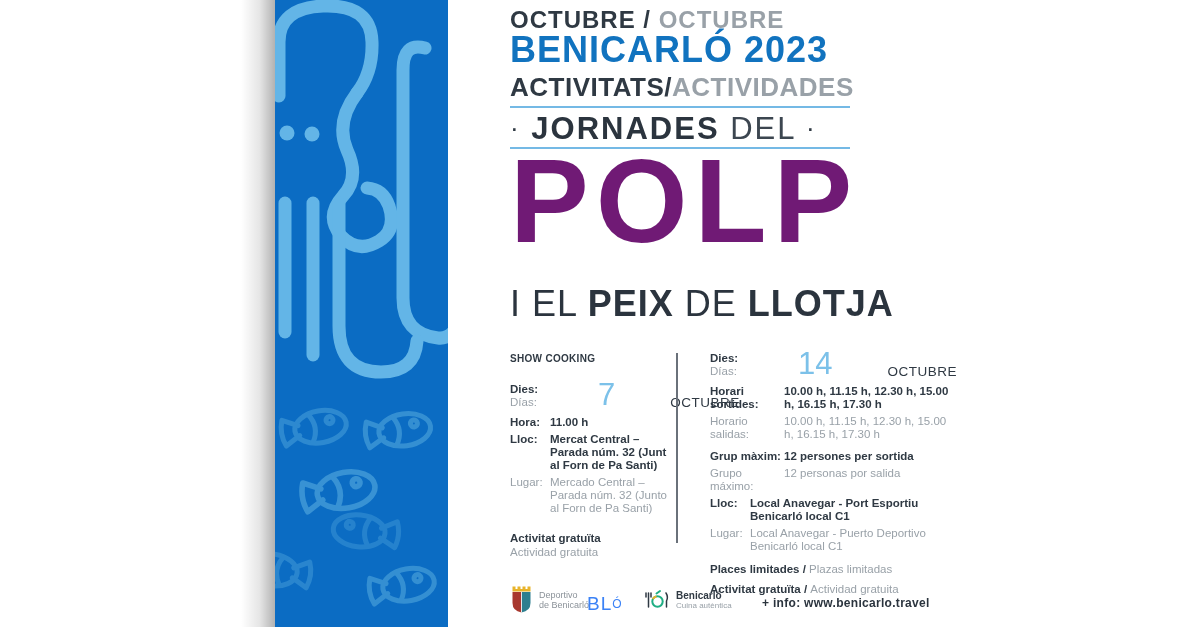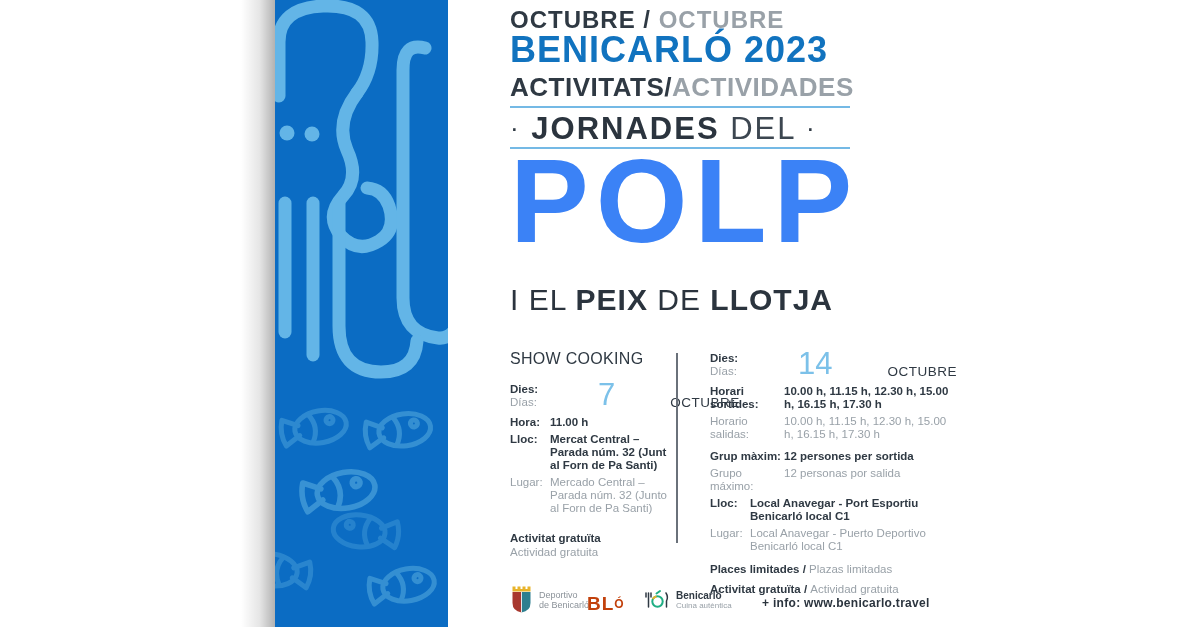--- a/index.html
+++ b/index.html
@@ -29,30 +29,30 @@
   .hdr-months{top:6px;font-size:24px;font-weight:700;letter-spacing:1px;white-space:nowrap;}
   .hdr-city{top:29px;font-size:36px;font-weight:700;letter-spacing:1px;white-space:nowrap;}
   .hdr-activities{top:72px;font-size:26px;font-weight:700;letter-spacing:0.5px;white-space:nowrap;}
   .rule{position:absolute;width:340px;height:2px;background:#74b9e5;}
   .rule1{top:106px;}
   .rule2{top:147px;}
   .hdr-jornades{top:111px;font-size:31px;letter-spacing:2px;white-space:nowrap;}
   .hdr-jornades .dot{font-size:26px;vertical-align:2px;color:#2f3943;}
   .hdr-jornades .strong{font-weight:700;color:#2b343e;}
   .hdr-jornades .light{font-weight:400;color:#3c4650;}
-  .hero-polp{top:142px;font-size:118px;line-height:1;font-weight:700;letter-spacing:7px;color:#3b82f6;white-space:nowrap;}
+  .hero-polp{top:142px;font-size:118px;line-height:1;font-weight:700;letter-spacing:7px;color:#701a75;white-space:nowrap;}
   .hero-caduf{top:248px;font-size:34px;font-weight:400;letter-spacing:4px;color:#49535d;white-space:nowrap;}
-  .hero-llotja{top:283px;font-size:30px;letter-spacing:1px;color:#2b343e;white-space:nowrap;}
+  .hero-llotja{top:283px;font-size:36px;letter-spacing:1px;color:#2b343e;white-space:nowrap;}
   .hero-llotja .b{font-weight:700;}
   .hero-llotja .r{font-weight:400;}
   
   .col{position:absolute;top:350px;font-size:11.5px;line-height:13px;}
   .col-left{left:0;width:165px;}
   .col-right{left:200px;width:240px;}
-  .sec-title{font-size:16px;font-weight:400;letter-spacing:0.3px;line-height:17px;white-space:nowrap;}
+  .sec-title{font-size:10px;font-weight:700;letter-spacing:0.3px;line-height:17px;white-space:nowrap;}
   .col-left .sec-title{margin-bottom:14px;}
   .col-right .titles{margin-bottom:9px;}
   .row{display:flex;margin-bottom:4px;}
   .row .lbl{flex:0 0 40px;font-weight:700;}
   .row .lbl.gray{font-weight:400;}
   .row .val{flex:1;}
   .bold{font-weight:700;}
   .dies-row{display:flex;align-items:flex-start;margin-bottom:7px;gap:48px;}
   .dies-labels{flex:0 0 40px;display:flex;flex-direction:column;font-size:11.5px;line-height:12.5px;padding-top:2px;}
   .dies-labels .l1{font-weight:700;color:#2f3943;}
@@ -63,21 +63,21 @@
   .divider{position:absolute;left:166px;top:353px;width:2px;height:190px;background:#6a717a;}
   .wide-lbl .lbl{flex:0 0 74px;}
   .mix-line{margin-top:6px;line-height:14px;white-space:nowrap;}
   .mt2{margin-top:2px;}
   .mt8{margin-top:9px;}
   
   .footer{position:absolute;left:0;top:586px;width:717px;height:40px;}
   .f-item{position:absolute;top:0;display:flex;align-items:center;}
   .ajunt{left:1px;}
   .ajunt-text{margin-left:7px;font-size:9px;line-height:10px;color:#8b9299;}
-  .blo{left:77px;top:7px;font-size:19px;font-weight:700;color:#c2410c;letter-spacing:1px;}
+  .blo{left:77px;top:7px;font-size:19px;font-weight:400;color:#3b82f6;letter-spacing:1px;}
   .blo sup{font-size:12px;}
   .cuina{left:133px;top:2px;}
   .cuina-text{margin-left:6px;}
   .cuina-brand{font-size:10px;font-weight:700;color:#2f3943;line-height:11px;}
   .cuina-tag{font-size:8px;color:#99a1a8;line-height:9px;}
   .info-line{left:252px;top:10px;font-size:12px;font-weight:700;color:#2b343e;letter-spacing:0.3px;white-space:nowrap;}
 </style>
 </head>
 <body>
 

